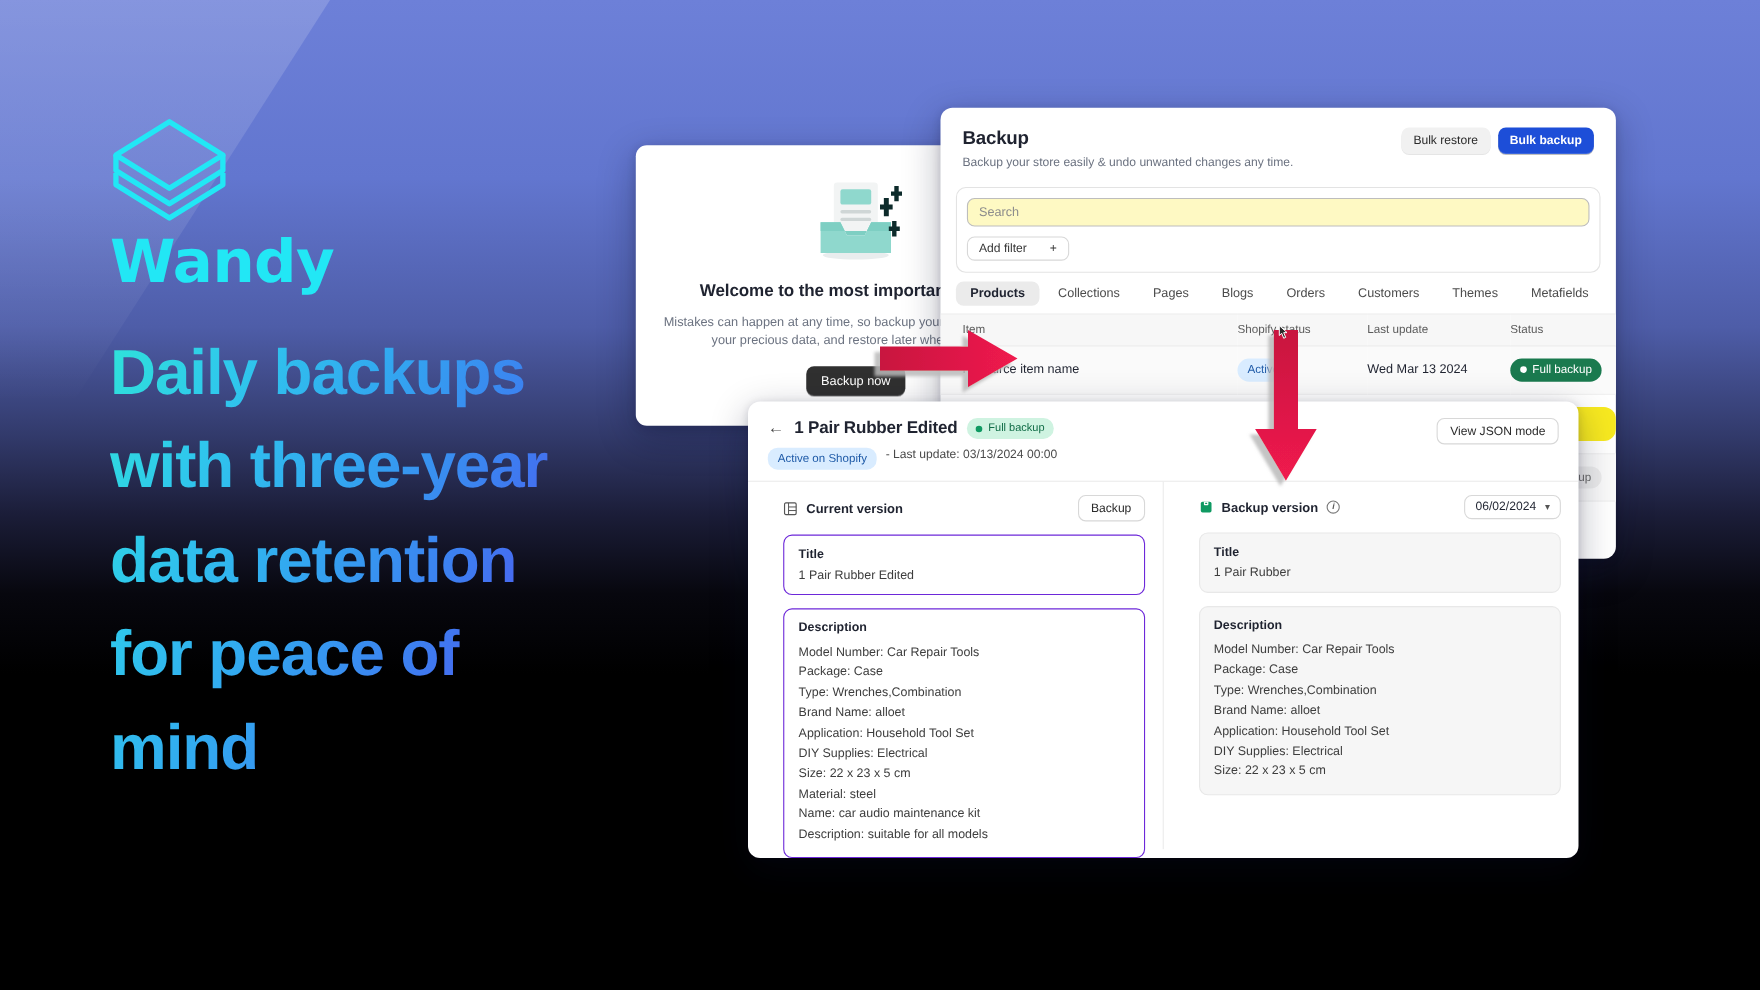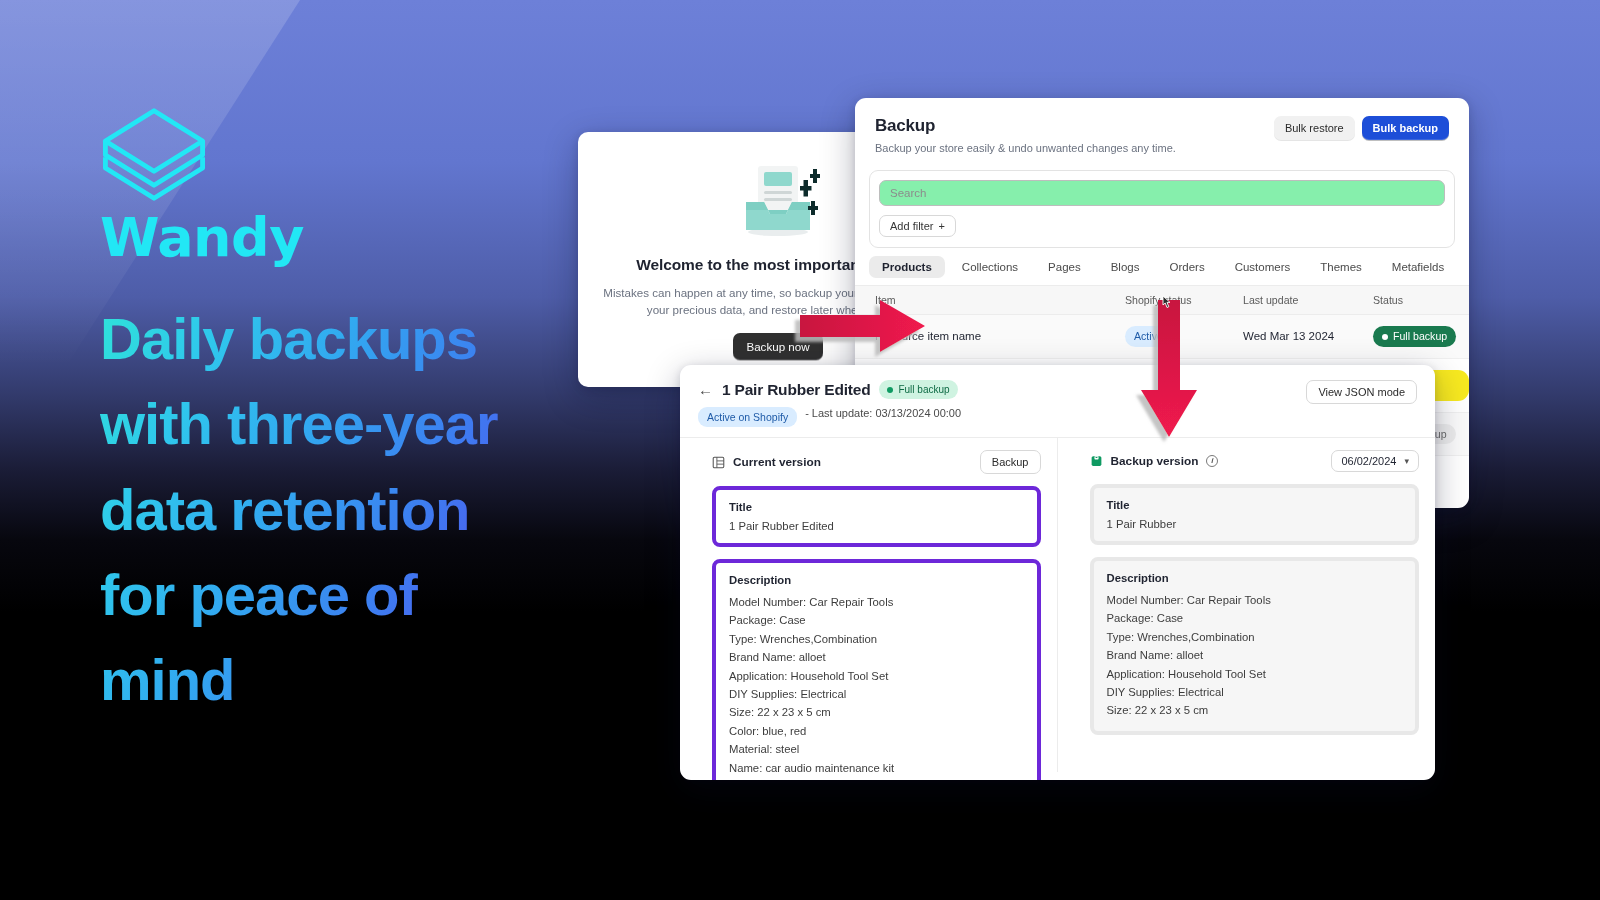--- a/index.html
+++ b/index.html
@@ -85,25 +85,25 @@
   }
   .btn-pri {
     background: #1d4ed8; color: #fff; font-size: 11px; font-weight: 600; border: none;
     border-radius: 7px; padding: 6px 11px; cursor: pointer;
     box-shadow: 0 1px 0 rgba(0,0,0,0.25), inset 0 -1px 0 rgba(255,255,255,0.14);
   }
   .filter-box { margin: 10px 14px 0; border: 1px solid #e3e3e3; border-radius: 9px; padding: 9px 9px 10px; }
   .search-input {
     width: 100%; height: 26px; border: 1px solid #bdbdbd; border-radius: 7px;
     padding: 0 10px; font-size: 11.5px; color: #6b7280; font-family: inherit;
-    background: #86efac; outline: none;
+    background: #fef9c3; outline: none;
   }
   .search-input::placeholder { color: #8c8c8c; }
   .add-filter {
-    margin-top: 9px; display:inline-flex; align-items:center; gap: 5px;
+    margin-top: 9px; display:inline-flex; align-items:center; gap: 21px;
     background: #fff; border: 1px solid #d8d8d8; border-radius: 7px;
     padding: 4px 10px; font-size: 11px; color: #363636; cursor: pointer;
   }
   .tabs { display:flex; align-items:center; gap: 4px; padding: 8px 14px 7px; }
   .tab { font-size: 11.5px; color: #4b4b4b; padding: 5px 13px; border-radius: 7px; cursor: pointer; white-space: nowrap; }
   .tab.active { background: #ebebeb; font-weight: 600; color: #1f2330; }
   table.bk-table { width: 100%; border-collapse: collapse; table-layout: fixed; }
   .bk-table th {
     text-align: left; font-size: 10.6px; font-weight: 400; color: #5b5b5b;
     background: #f7f7f7; padding: 8px 0 8px 0;
@@ -143,21 +143,21 @@
   .dt-cols { display:flex; border-top: 1px solid #ececec; height: 335px; }
   .dt-col { width: 50%; padding-left: 16px; }
   .dt-col.left { border-right: 1px solid #ececec; }
   .dt-colhead { display:flex; align-items:center; justify-content:space-between; padding: 12px 16px; }
   .dt-colhead .lbl { display:flex; align-items:center; gap: 8px; font-size: 11.8px; font-weight: 700; color: #1f2330; }
   .ver-select {
     display:inline-flex; align-items:center; gap: 8px;
     border: 1px solid #d8d8d8; border-radius: 7px; padding: 4px 9px;
     font-size: 11px; color: #1f2330; cursor: pointer; background: #fff;
   }
-  .fieldbox { margin: 0 16px 12px; border: 4px solid #6d28d9; border-radius: 8px; padding: 11px 13px; }
+  .fieldbox { margin: 0 16px 12px; border: 1px solid #6d28d9; border-radius: 8px; padding: 11px 13px; }
   .fieldbox.shaded { background: #f6f6f6; border-color: #e8e8e8; }
   .f-label { font-size: 11.3px; font-weight: 700; color: #1f2330; }
   .f-value { font-size: 11.3px; color: #3d3d3d; margin-top: 7px; }
   .f-lines { margin-top: 7px; }
   .f-lines div { font-size: 11.3px; color: #3d3d3d; line-height: 1.63; }
   .info-i {
     display:inline-flex; align-items:center; justify-content:center;
     width: 12px; height: 12px; border: 1px solid #7a7a7a; border-radius: 50%;
     font-size: 8px; color: #5a5a5a; font-style: italic; line-height: 1;
   }
@@ -316,21 +316,20 @@
       <div class="fieldbox">
         <div class="f-label">Description</div>
         <div class="f-lines" id="cur-desc">
             <div>Model Number: Car Repair Tools</div>
             <div>Package: Case</div>
             <div>Type: Wrenches,Combination</div>
             <div>Brand Name: alloet</div>
             <div>Application: Household Tool Set</div>
             <div>DIY Supplies: Electrical</div>
             <div>Size: 22 x 23 x 5 cm</div>
-            <div>Color: blue, red</div>
             <div>Material: steel</div>
             <div>Name: car audio maintenance kit</div>
             <div>Description: suitable for all models</div>
           </div>
       </div>
     </div>
 
     <div class="dt-col">
       <div class="dt-colhead">
         <span class="lbl">

